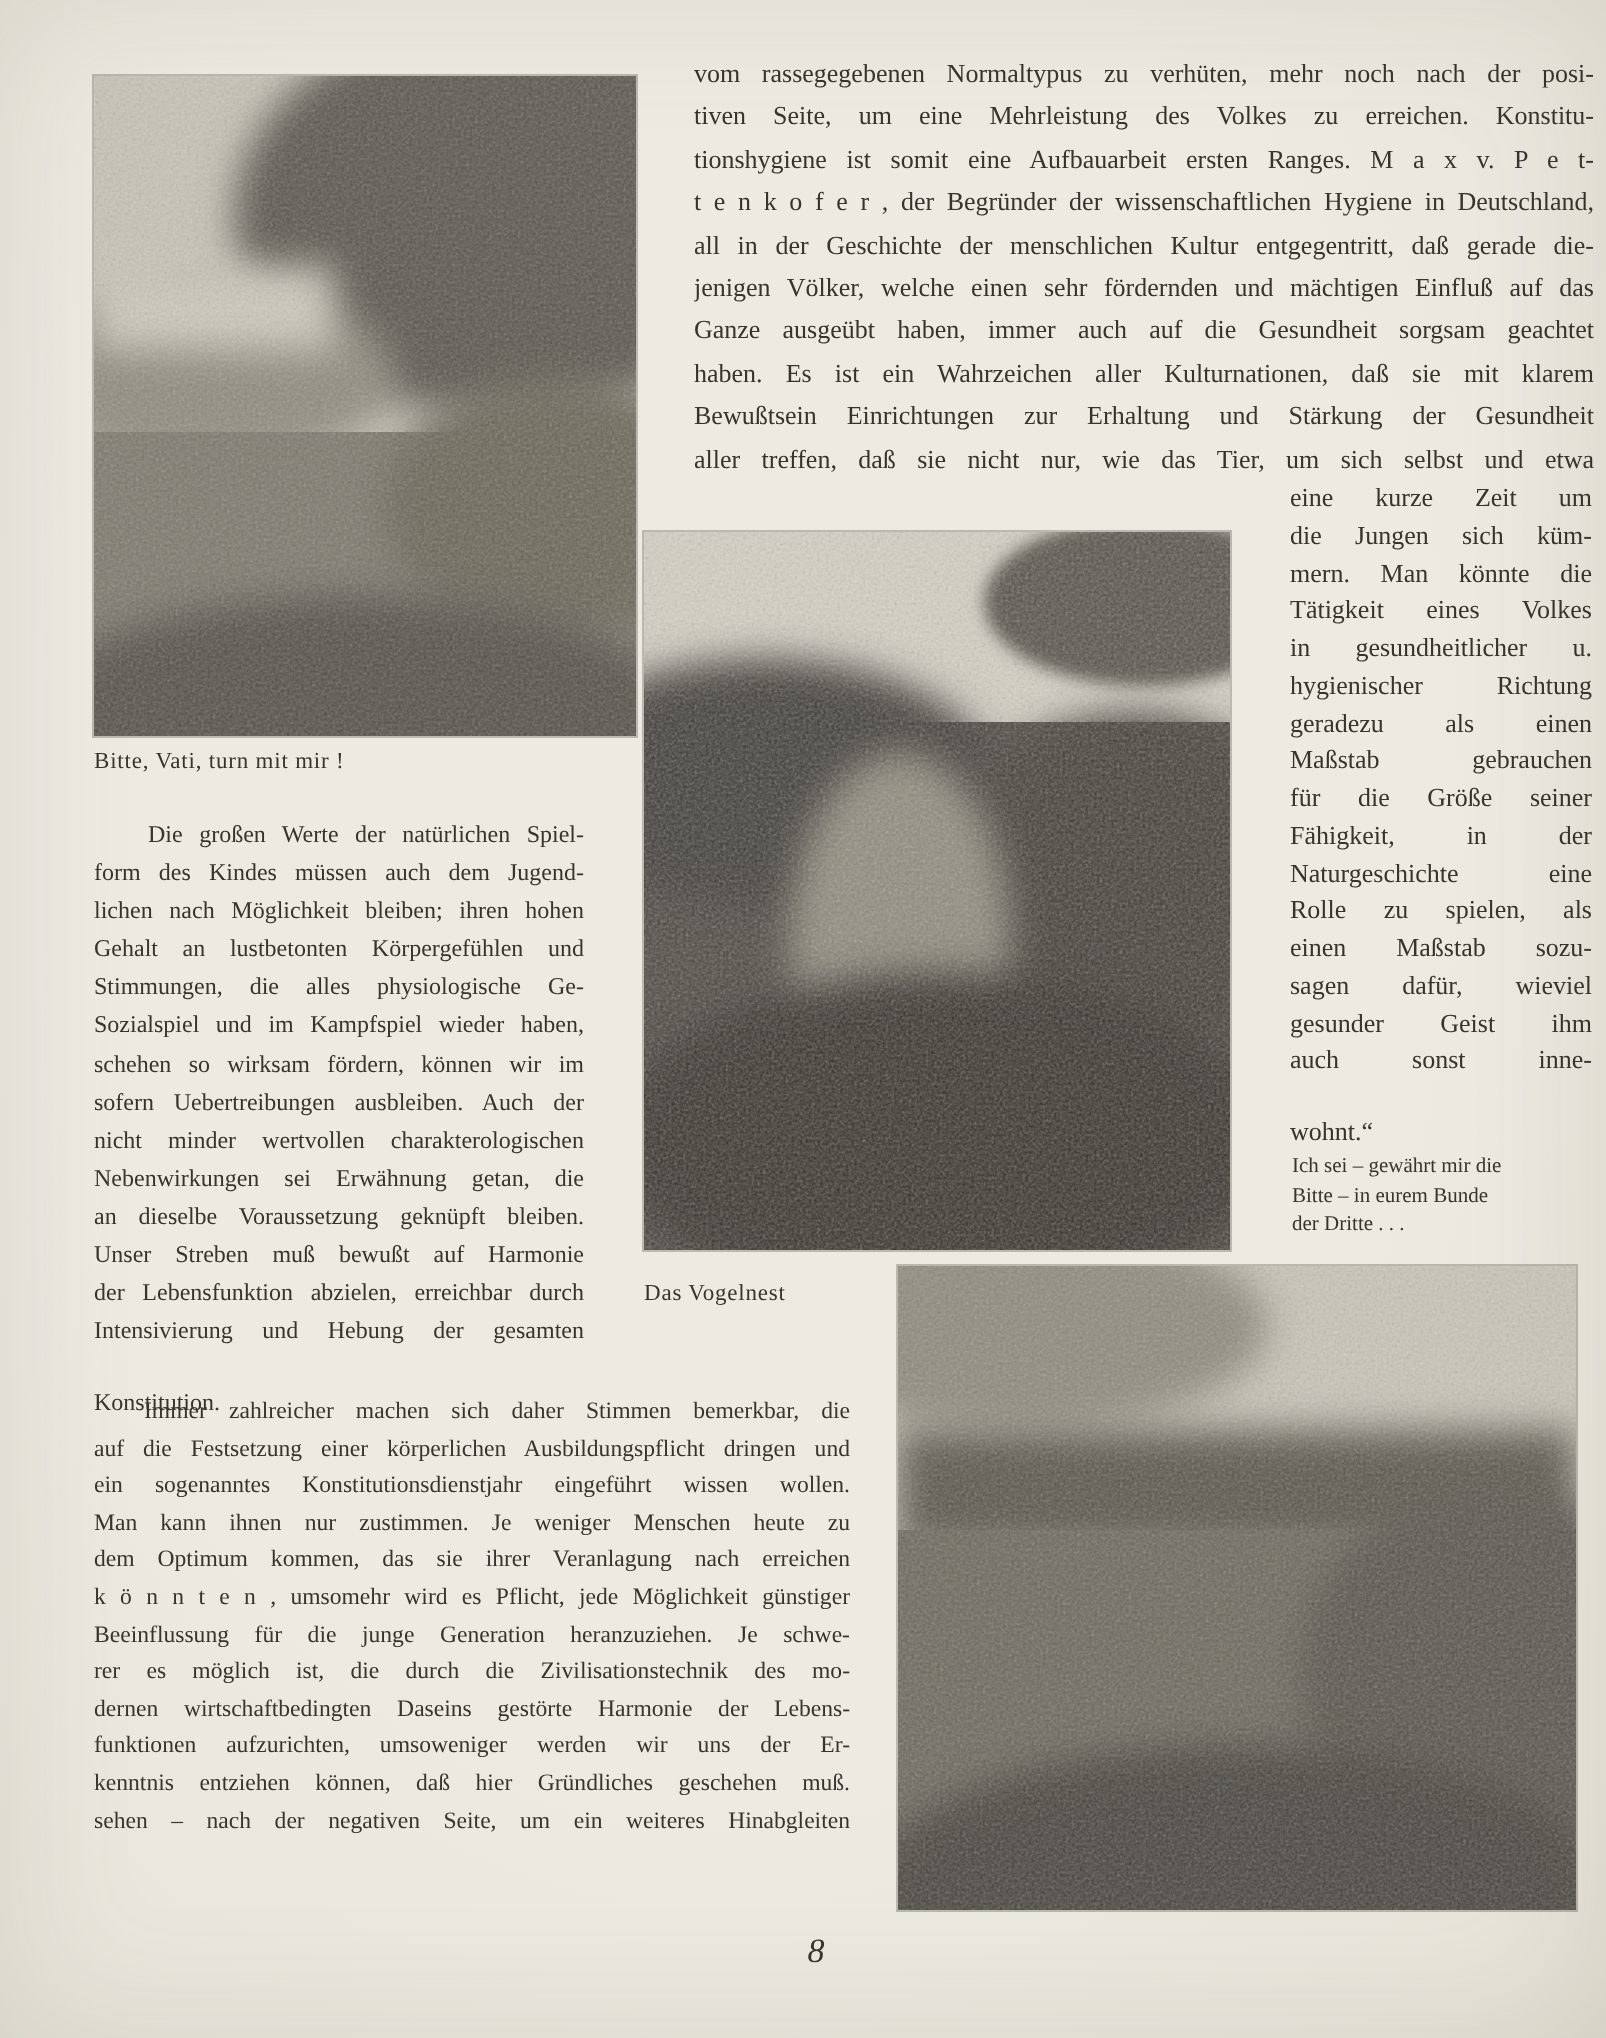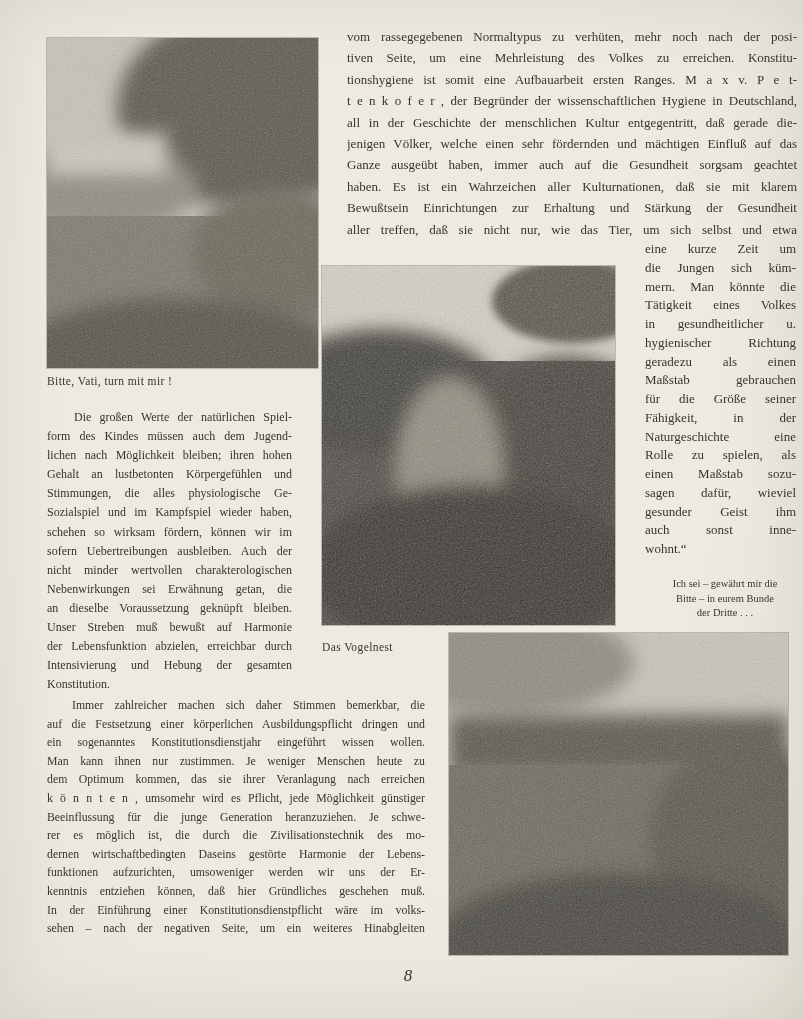--- a/index.html
+++ b/index.html
@@ -6,29 +6,29 @@
   .page {
     position:relative; width:803px; height:1019px; overflow:hidden;
     background: radial-gradient(ellipse at 45% 40%, #edeae2 55%, #e7e4da 90%, #e2dfd4 100%);
     box-shadow: inset 0 0 70px rgba(115,105,85,0.14);
     font-family:"Liberation Serif","DejaVu Serif",serif;
     color:#38342c;
   }
   .abs { position:absolute; }
   .tb { overflow:hidden; }
   .jline { text-align:justify; text-align-last:justify; white-space:normal; }
-  .last-left .jline:last-child { text-align-last:left; }
+  .last-left .jline:last-child { text-align-last:left;margin-top:17px; }
   .main-col   { left:347px; top:26px;  width:450px; font-size:13px;   line-height:21.4px; }
   .narrow-col { left:645px; top:240px; width:151px; font-size:13px;   line-height:18.75px; }
   .left-para  { left:47px;  top:408px; width:245px; font-size:12px;   line-height:19.1px; }
   .bottom-blk { left:47px;  top:696px; width:378px; font-size:11.8px; line-height:18.6px; }
   .left-para .jline:first-child  { text-indent:27px; }
   .bottom-blk .jline:first-child { text-indent:25px; }
   .note { left:646px; top:577px; width:158px; font-size:10.5px; line-height:14.5px; }
-  .note .nline { text-align:center; }
+  .note .nline { text-align:left; }
   .caption { font-size:11.5px; letter-spacing:0.4px; }
   .cap1 { left:47px;  top:375px; width:271px; }
   .cap2 { left:322px; top:641px; width:293px; }
   .photo { box-shadow:0 0 0 1px rgba(58,53,44,0.28); background:#8f8b7f; }
   .photo svg { display:block; width:100%; height:100%; }
   .p1 { left:47px;  top:38px;  width:271px; height:330px; }
   .p2 { left:322px; top:266px; width:293px; height:359px; }
   .p3 { left:449px; top:633px; width:339px; height:322px; }
   .pagenum { left:348px; top:966px; width:120px; text-align:center;
              font-style:italic; font-size:17px; }
@@ -149,21 +149,20 @@
       <div class="jline">auf die Festsetzung einer körperlichen Ausbildungspflicht dringen und</div>
       <div class="jline">ein sogenanntes Konstitutionsdienstjahr eingeführt wissen wollen.</div>
       <div class="jline">Man kann ihnen nur zustimmen. Je weniger Menschen heute zu</div>
       <div class="jline">dem Optimum kommen, das sie ihrer Veranlagung nach erreichen</div>
       <div class="jline">k ö n n t e n , umsomehr wird es Pflicht, jede Möglichkeit günstiger</div>
       <div class="jline">Beeinflussung für die junge Generation heranzuziehen. Je schwe-</div>
       <div class="jline">rer es möglich ist, die durch die Zivilisationstechnik des mo-</div>
       <div class="jline">dernen wirtschaftbedingten Daseins gestörte Harmonie der Lebens-</div>
       <div class="jline">funktionen aufzurichten, umsoweniger werden wir uns der Er-</div>
       <div class="jline">kenntnis entziehen können, daß hier Gründliches geschehen muß.</div>
-      <div class="jline">In der Einführung einer Konstitutionsdienstpflicht wäre im volks-</div>
       <div class="jline">sehen – nach der negativen Seite, um ein weiteres Hinabgleiten</div>
     </div>
 
   <div class="abs photo p3">
     <svg viewBox="0 0 339 322" preserveAspectRatio="none">
       <rect width="339" height="322" fill="#c9c5b8"></rect>
       <ellipse cx="60" cy="30" rx="125" ry="52" fill="#8d897c" filter="url(#soft)"></ellipse>
       <rect y="82" width="339" height="60" fill="#58544a" filter="url(#soft)"></rect>
       <rect y="132" width="339" height="190" fill="#6b675b"></rect>
       <ellipse cx="295" cy="205" rx="95" ry="95" fill="#57534a" filter="url(#soft)"></ellipse>

